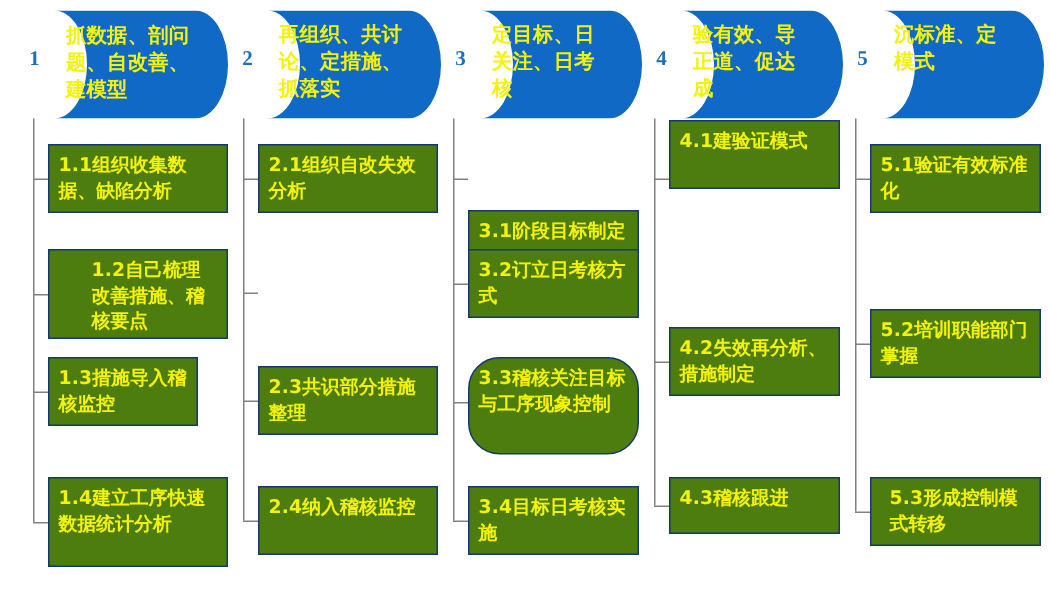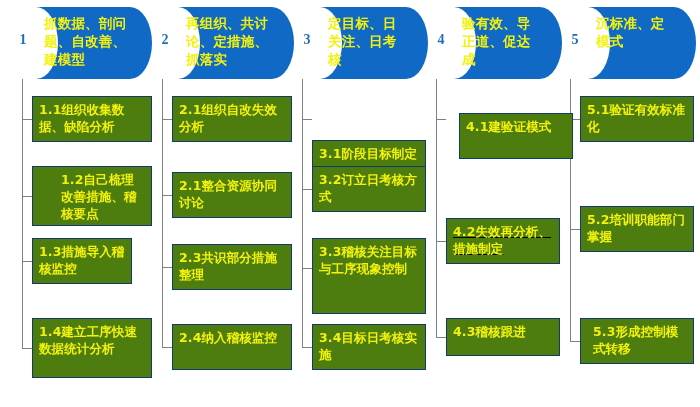--- a/index.html
+++ b/index.html
@@ -124,23 +124,20 @@
       </svg>
       <div class="chev-num" style="left: 2px;">2</div>
       <div class="chev-text" style="left: 34px; width: 90px;">再组织、共讨论、定措施、抓落实</div>
     </div>
     <div class="trunk" style="left: 162px; top: 79px; height: 268px;"></div>
     <div class="branch" style="left: 162px; top: 119px; width: 10px;"></div>
     <div class="task-box" style="left: 172px; top: 96px; width: 120px; height: 46px;">
       <div class="task-label">2.1组织自改失效分析</div>
     </div>
     <div class="branch" style="left: 162px; top: 195px; width: 10px;"></div>
-    <div class="task-box" style="left: 172px; top: 172px; width: 120px; height: 46px;">
-      <div class="task-label">2.1整合资源协同讨论</div>
-    </div>
     <div class="branch" style="left: 162px; top: 267px; width: 10px;"></div>
     <div class="task-box" style="left: 172px; top: 244px; width: 120px; height: 46px;">
       <div class="task-label">2.3共识部分措施整理</div>
     </div>
     <div class="branch" style="left: 162px; top: 347px; width: 10px;"></div>
     <div class="task-box" style="left: 172px; top: 324px; width: 120px; height: 46px;">
       <div class="task-label">2.4纳入稽核监控</div>
     </div>
     <div class="col-header" style="left: 294px; width: 134px;">
       <svg class="chev-svg" width="148" height="72" viewBox="0 0 148 72">
@@ -152,41 +149,41 @@
     <div class="trunk" style="left: 302px; top: 79px; height: 268px;"></div>
     <div class="branch" style="left: 302px; top: 119px; width: 10px;"></div>
     <div class="task-box" style="left: 312px; top: 96px; width: 114px; height: 46px; margin-top: 44px;">
       <div class="task-label">3.1阶段目标制定</div>
     </div>
     <div class="branch" style="left: 302px; top: 189px; width: 10px;"></div>
     <div class="task-box" style="left: 312px; top: 166px; width: 114px; height: 46px;">
       <div class="task-label">3.2订立日考核方式</div>
     </div>
     <div class="branch" style="left: 302px; top: 268px; width: 10px;"></div>
-    <div class="task-box" style="left: 312px; top: 238px; width: 114px; height: 76px;">
+    <div class="task-box" style="left: 312px; top: 238px; width: 114px; height: 65px; border-radius: 21px;">
       <div class="task-label">3.3稽核关注目标与工序现象控制</div>
     </div>
     <div class="branch" style="left: 302px; top: 347px; width: 10px;"></div>
     <div class="task-box" style="left: 312px; top: 324px; width: 114px; height: 46px;">
       <div class="task-label">3.4目标日考核实施</div>
     </div>
     <div class="col-header" style="left: 428px; width: 134px;">
       <svg class="chev-svg" width="148" height="72" viewBox="0 0 148 72">
         <path d="M 26 0 L 112 0 A 22 36 0 0 1 112 72 L 26 72 A 22 36 0 0 0 26 0 Z" fill="#1069c4"></path>
       </svg>
       <div class="chev-num" style="left: 2px;">4</div>
       <div class="chev-text" style="left: 34px; width: 82px;">验有效、导正道、促达成</div>
     </div>
     <div class="trunk" style="left: 436px; top: 79px; height: 258px;"></div>
     <div class="branch" style="left: 436px; top: 119px; width: 10px;"></div>
-    <div class="task-box" style="left: 446px; top: 113px; width: 114px; height: 46px; margin-left: 13px;">
+    <div class="task-box" style="left: 446px; top: 80px; width: 114px; height: 46px;">
       <div class="task-label">4.1建验证模式</div>
     </div>
     <div class="branch" style="left: 436px; top: 241px; width: 10px;"></div>
-    <div class="task-box" style="left: 446px; top: 218px; width: 114px; height: 46px; text-decoration: underline;">
+    <div class="task-box" style="left: 446px; top: 218px; width: 114px; height: 46px;">
       <div class="task-label">4.2失效再分析、措施制定</div>
     </div>
     <div class="branch" style="left: 436px; top: 337px; width: 10px;"></div>
     <div class="task-box" style="left: 446px; top: 318px; width: 114px; height: 38px;">
       <div class="task-label">4.3稽核跟进</div>
     </div>
     <div class="col-header" style="left: 562px; width: 134px;">
       <svg class="chev-svg" width="148" height="72" viewBox="0 0 148 72">
         <path d="M 26 0 L 112 0 A 22 36 0 0 1 112 72 L 26 72 A 22 36 0 0 0 26 0 Z" fill="#1069c4"></path>
       </svg>

